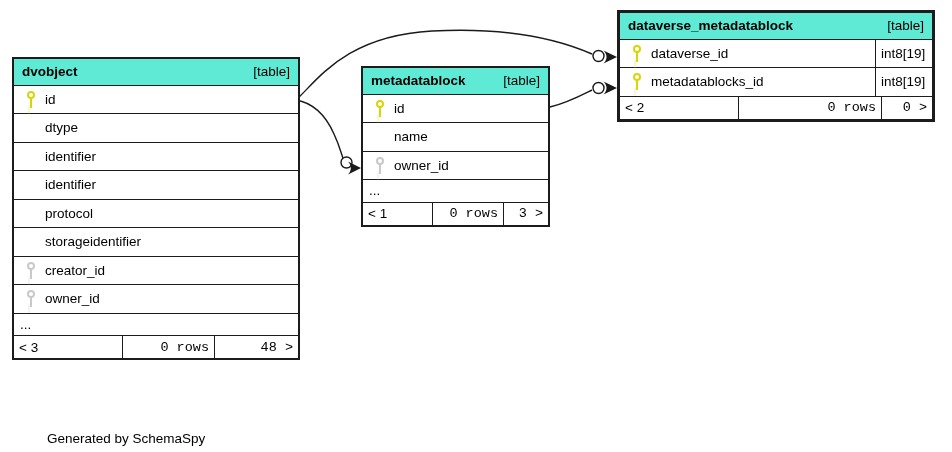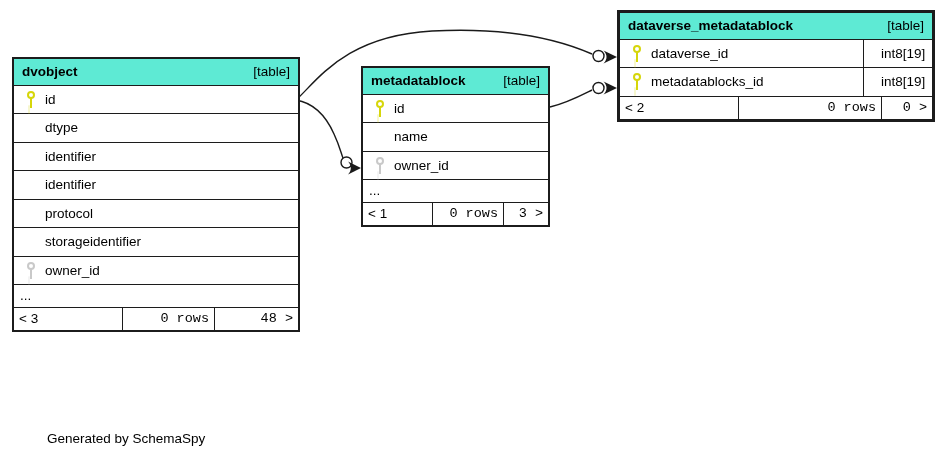--- a/index.html
+++ b/index.html
@@ -31,21 +31,21 @@
   .keyicon::before { content:""; position:absolute; top:0; left:0;
              width:8px; height:8px; border-radius:50%;
              border:2.8px solid var(--kc,#d6d60a); box-sizing:border-box; }
   .keyicon::after { content:""; position:absolute; top:7px; left:2.6px;
              width:2.8px; height:10px; background:var(--kc,#d6d60a);
              box-shadow:-2px 6.5px 0 -0.8px var(--kc,#d6d60a); }
   .keyicon.pk { --kc:#d6d60a; }
   .keyicon.fk { --kc:#c9c9c9; }
 
   .ctype { margin-left:auto; align-self:stretch; display:flex; align-items:center;
-           border-left:1.5px solid #1c1c1c; width:51px; padding-left:17px; }
+           border-left:1.5px solid #1c1c1c; width:51px; padding-left:5px; }
 
   .tfoot { display:flex; height:22px; font-size:13.5px; }
   .fcell { display:flex; align-items:center; padding:0 5px; box-sizing:border-box; }
   .fprev { justify-content:flex-start; }
   .fcount, .fnext { justify-content:flex-end; border-left:1.5px solid #1c1c1c;font-family:Liberation Mono, monospace; }
   .fnext { flex:1; }
 
   #t-dvobject      { left:12px;  top:57px; width:288px; }
   #t-dvobject .fprev { width:108px; } #t-dvobject .fcount { width:92px; }
   #t-metadatablock { left:361px; top:66px; width:189px; }
@@ -99,20 +99,24 @@
     <div class="trow">
 
       <span>protocol</span>
     </div>
     <div class="trow">
 
       <span>storageidentifier</span>
     </div>
     <div class="trow">
       <span class="keyicon fk"></span>
+      <span>creator_id</span>
+    </div>
+    <div class="trow">
+      <span class="keyicon fk"></span>
       <span>owner_id</span>
     </div>
     <div class="erow">...</div>
     <div class="tfoot">
       <span class="fcell fprev">&lt; 3</span>
       <span class="fcell fcount">0 rows</span>
       <span class="fcell fnext">48 &gt;</span>
     </div>
   </div>
 

